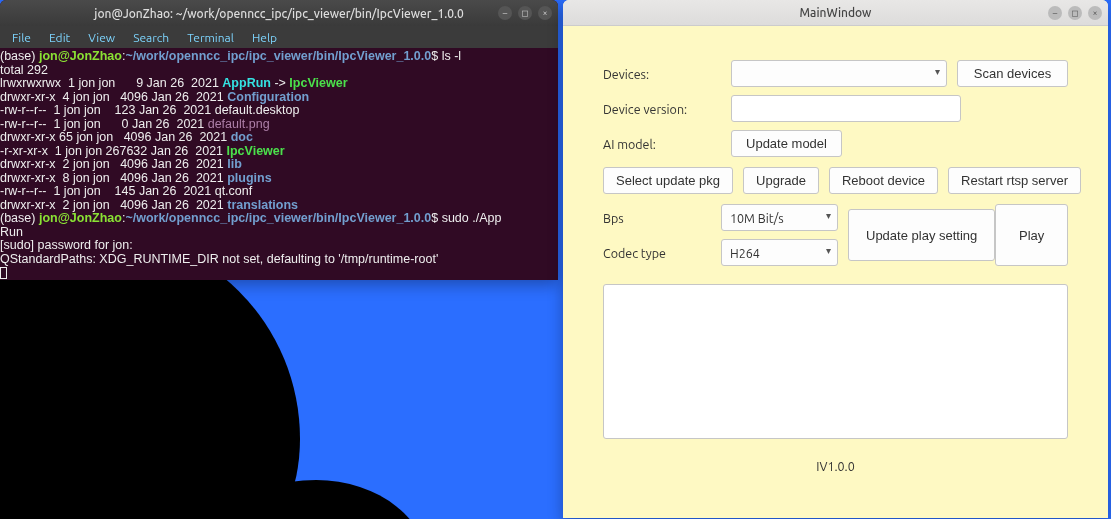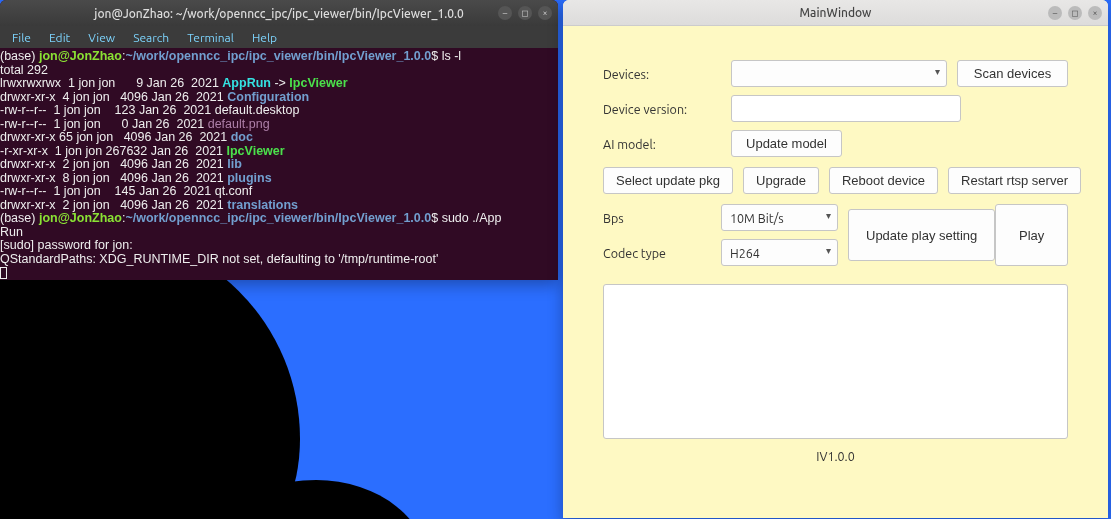--- a/index.html
+++ b/index.html
@@ -202,21 +202,21 @@
     .spanbtn { grid-row: span 2;}
     .textarea {
       width:100%;
       height:155px;
       background:#fff;
       border:1px solid #c6c6c6;
       border-radius:3px;
     }
     .footer-ver {
       text-align:center;
-      margin-top:10px;
+      margin-top:20px;
       font-size:12.5px;
       color:#333;
     }
   </style>
 </head>
 <body>
 
 <div class="desktop-bg">
   <div class="blob"></div>
   <div class="blob2"></div>

